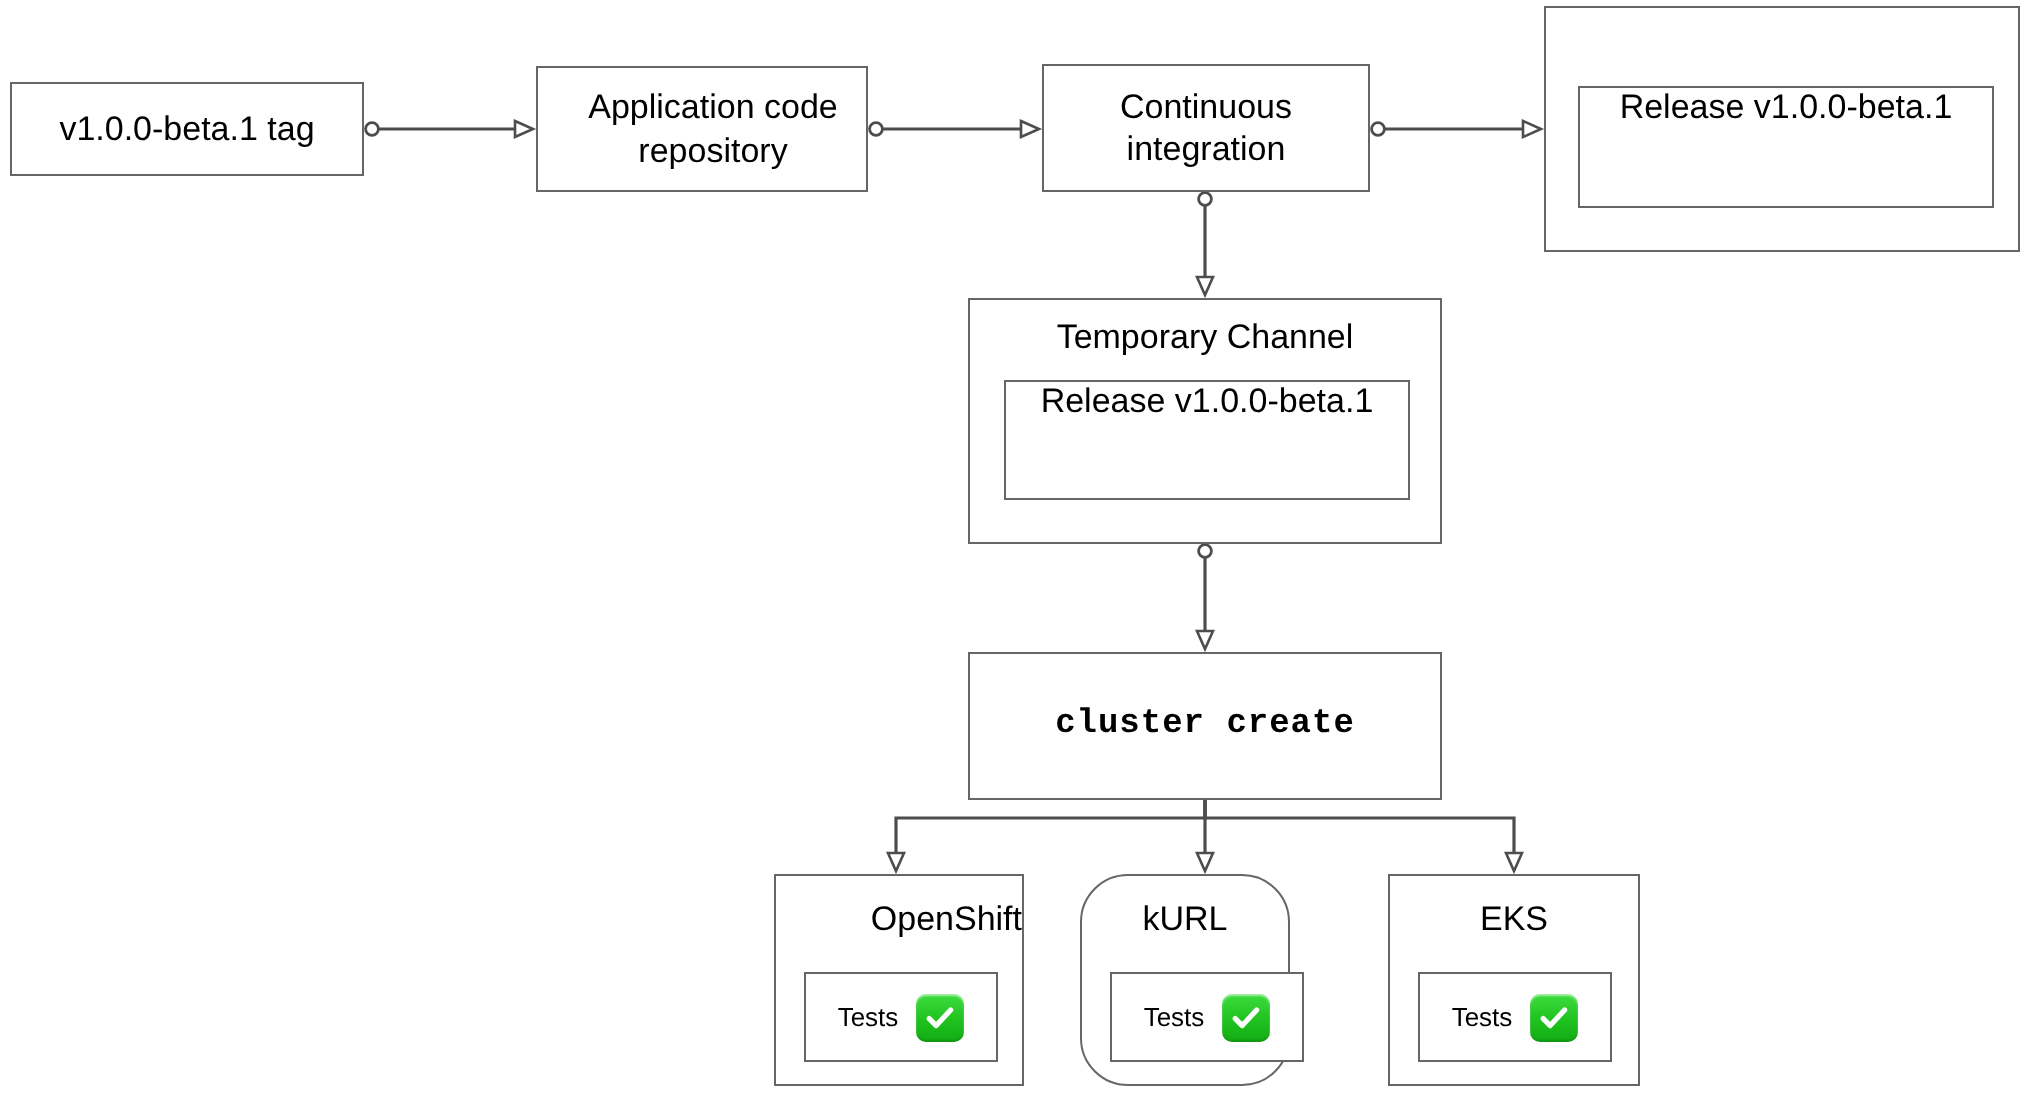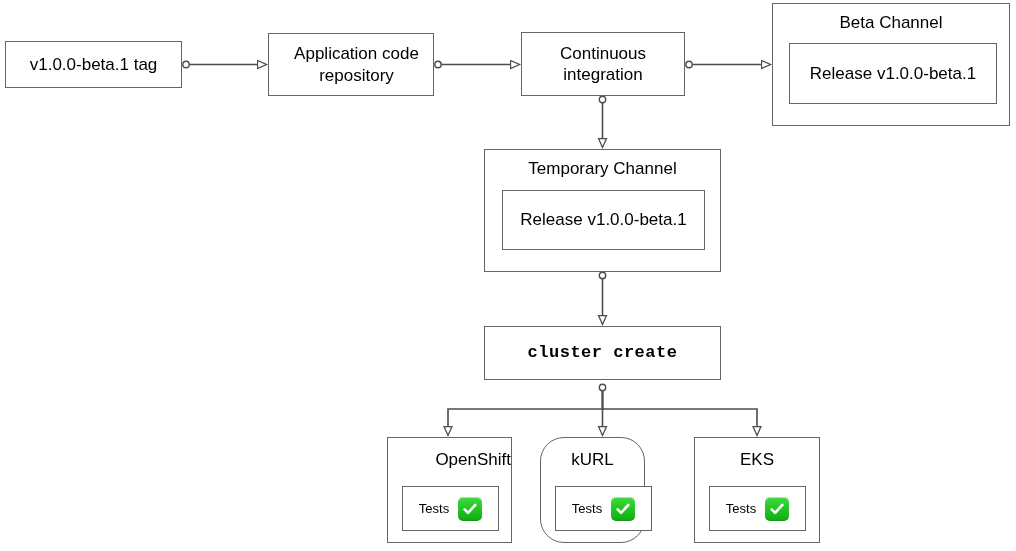--- a/index.html
+++ b/index.html
@@ -58,21 +58,20 @@
     text-align: center;
     font-size: 17px;
     color: #000000;
   }
   .inner-box {
     position: absolute;
     box-sizing: border-box;
     border: 1.6px solid #666666;
     background: #ffffff;
     display: flex;
-    align-items: center;
     justify-content: center;
     text-align: center;
     font-size: 17px;
     color: #000000;
   }
 
   .tests-row {
     display: flex;
     align-items: center;
     justify-content: center;
@@ -136,34 +135,33 @@
   <span>Application code</span>
   <span>repository</span>
 </div>
 
 <div class="node" style="left:521px; top:32px; width:164px; height:64px; flex-direction:column;">
   <span>Continuous</span>
   <span>integration</span>
 </div>
 
 <div class="container-node" style="left:772px; top:3px; width:238px; height:123px;">
-  <div class="container-title" style="top:9px;">Beta Channel</div>
   <div class="inner-box" style="left:16px; top:39px; width:208px; height:61px;">
     <span>Release v1.0.0-beta.1</span>
   </div>
 </div>
 
 <div class="container-node" style="left:484px; top:149px; width:237px; height:123px;">
   <div class="container-title" style="top:9px;">Temporary Channel</div>
   <div class="inner-box" style="left:17px; top:40px; width:203px; height:60px;">
     <span>Release v1.0.0-beta.1</span>
   </div>
 </div>
 
-<div class="node mono" style="left:484px; top:326px; width:237px; height:54px;">
+<div class="node mono" style="left:484px; top:326px; width:237px; height:74px;">
   <span>cluster create</span>
 </div>
 
 <div class="container-node" style="left:387px; top:437px; width:125px; height:106px;">
   <div class="container-title" style="top:12px;text-align:right;">OpenShift</div>
   <div class="inner-box" style="left:14px; top:48px; width:97px; height:45px;">
     <div class="tests-row">
       <span class="tests-label">Tests</span>
       <span class="check-badge">
         <svg width="18" height="18" viewBox="0 0 18 18">

